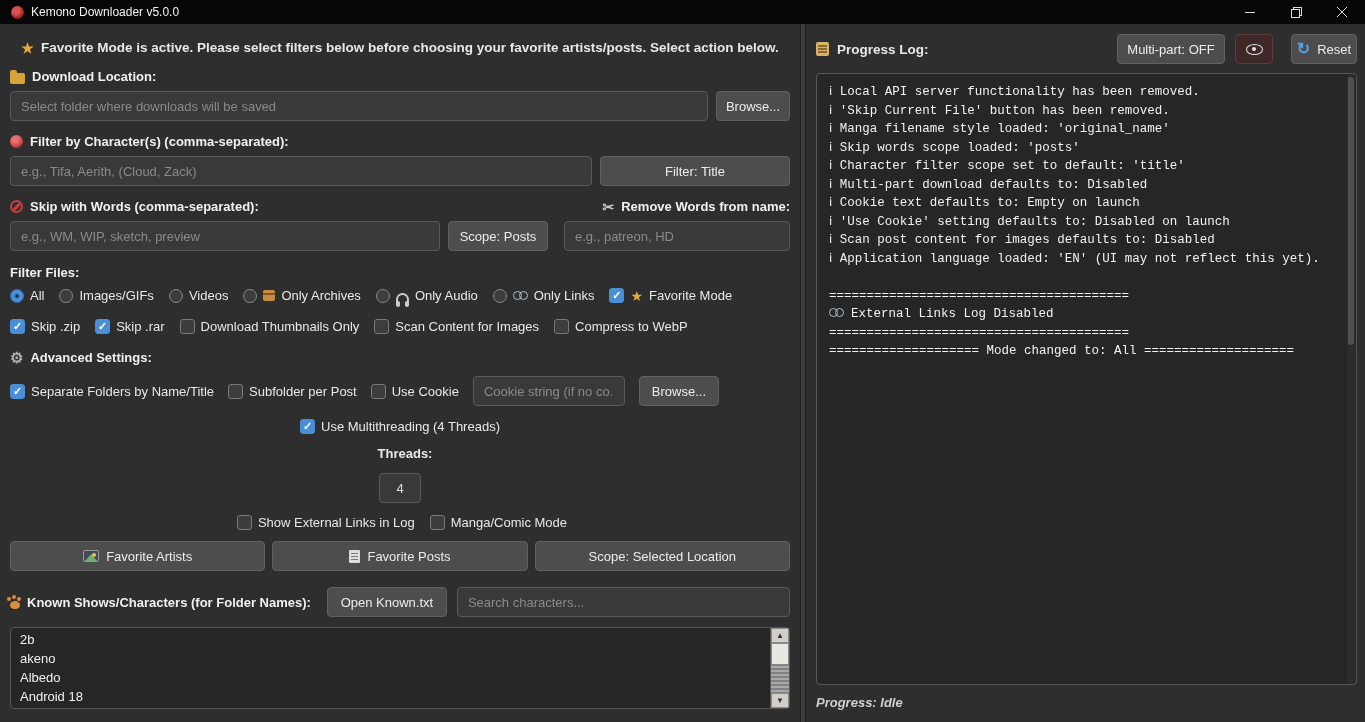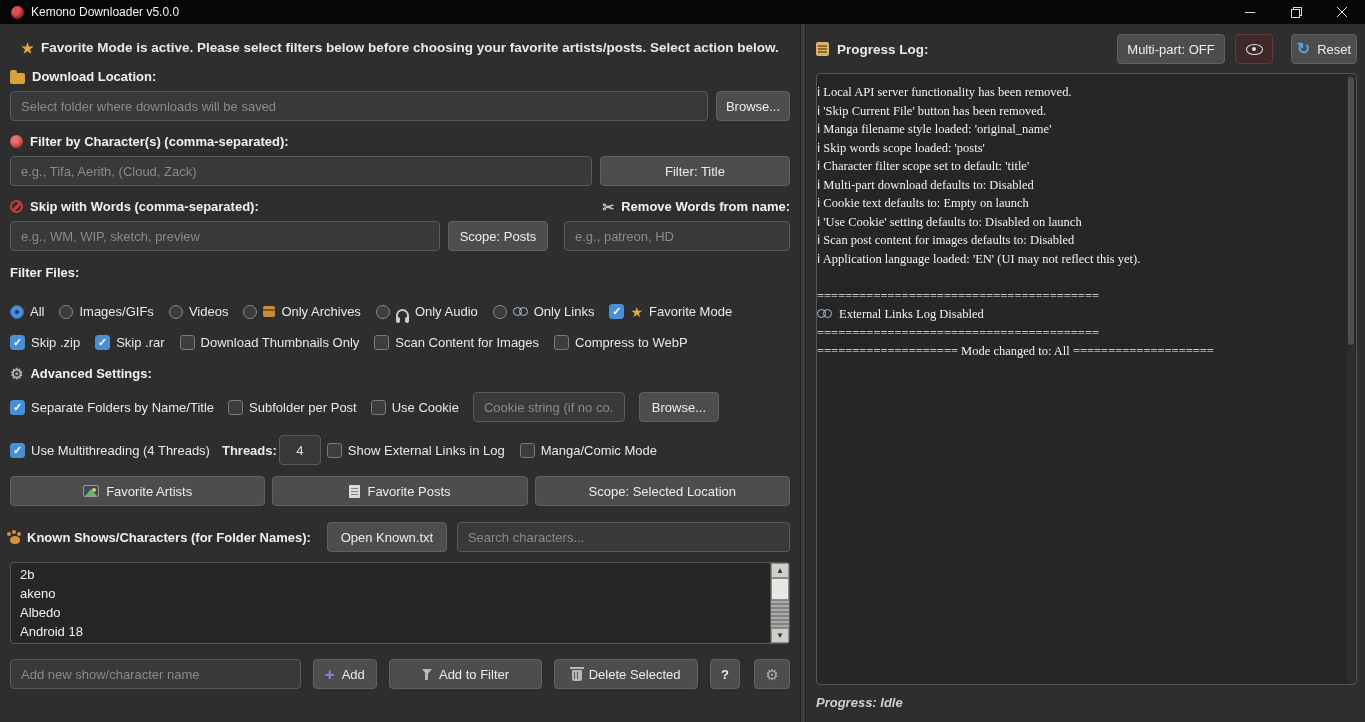--- a/index.html
+++ b/index.html
@@ -27,21 +27,21 @@
     color:#dddddd; padding:0 10px; font-size:13px; font-family:"Liberation Sans",sans-serif; outline:none; }
   .input::placeholder { color:#8a8a8a; }
   .flex1 { flex:1; min-width:0; }
   .btn { background:#4d4d4d; border:1px solid #616161; border-radius:4px; height:30px;
     padding:0 12px; color:#ececec; font-size:13px; font-family:"Liberation Sans",sans-serif;
     display:inline-flex; align-items:center; justify-content:center; gap:7px; cursor:pointer; white-space:nowrap; }
 
   .banner { text-align:center; font-weight:bold; font-size:13.5px; padding:8px 0 14px 0;
     display:flex; align-items:center; justify-content:center; gap:7px; }
 
-  .mb7{margin-bottom:7px}.mb11{margin-bottom:11px}.mb12{margin-bottom:24px}.mb13{margin-bottom:13px}
+  .mb7{margin-bottom:7px}.mb11{margin-bottom:11px}.mb12{margin-bottom:8px}.mb13{margin-bottom:13px}
   .mb14{margin-bottom:14px}.mb16{margin-bottom:16px}.mb10{margin-bottom:10px}
 
   
   .opt { display:inline-flex; align-items:center; gap:6px; cursor:pointer; white-space:nowrap; }
   .cb { width:15px; height:15px; border-radius:3px; background:#3d3d3d; border:1px solid #7a7a7a;
     display:inline-flex; align-items:center; justify-content:center; flex:none; position:relative; }
   .cb.on { background:#4a8fd6; border-color:#4a8fd6; }
   .cb.on::after { content:"✓"; color:#ffffff; font-size:11px; font-weight:bold; line-height:1; }
   .radio { width:14px; height:14px; border-radius:50%; background:#3d3d3d; border:1px solid #8a8a8a;
     flex:none; position:relative; }
@@ -124,21 +124,21 @@
   .btn-help { width:30px; font-weight:bold; }
   .btn-gear { width:36px; margin-left:2px; }
 
   
   .log-header { display:flex; align-items:center; margin-bottom:9px; }
   .log-title { font-weight:bold; font-size:13.5px; display:flex; align-items:center; gap:8px; }
   .btn-multipart { margin-left:auto; width:108px; }
   .btn-eye { width:38px; margin-left:10px; background:#3f2828; border-color:#5c3c3c; }
   .btn-reset { width:66px; margin-left:18px; }
   .log-box { flex:1; background:#262626; border:1px solid #565656; border-radius:4px;
-    padding:9px 0; font-family:Liberation Serif, serif;
+    padding:9px 12px; font-family:Liberation Mono, monospace;
     font-size:12.5px; line-height:18.5px; color:#f2f2f2; overflow:hidden; position:relative; }
   .log-line { min-height:18.5px; white-space:pre; }
   .log-ic { margin-right:7px; vertical-align:-1px; display:inline-block; }
   .log-scrollbar { position:absolute; right:1px; top:1px; bottom:1px; width:8px; background:#2c2c2c; }
   .log-scrollbar::before { content:""; position:absolute; top:2px; left:1px; right:1px; height:44%;
     background:#4f4f4f; border-radius:4px; }
   .progress-status { margin-top:10px; font-weight:bold; font-style:italic; color:#cfcfcf; font-size:13px; }
 </style>
 </head>
 <body>
@@ -285,21 +285,21 @@
             <span>Subfolder per Post</span>
           </label>
           <label class="opt">
             <span class="cb"></span>
             <span>Use Cookie</span>
           </label>
         </div>
       <input class="input cookie-input" placeholder="Cookie string (if no co..." style="">
       <button class="btn btn-adv-browse">Browse...</button>
     </div>
-    <div class="row mb11" style="gap:2px;">
+    <div class="row mb11" style="gap:12px;flex-direction:column;">
       <div class="opts-row">
           <label class="opt">
             <span class="cb on"></span>
             <span>Use Multithreading (4 Threads)</span>
           </label>
         </div>
       <span class="threads-label">Threads:</span>
       <input class="input threads-input" value="4" style="">
       <div class="opts-row" style="margin-left:4px;">
           <label class="opt">

